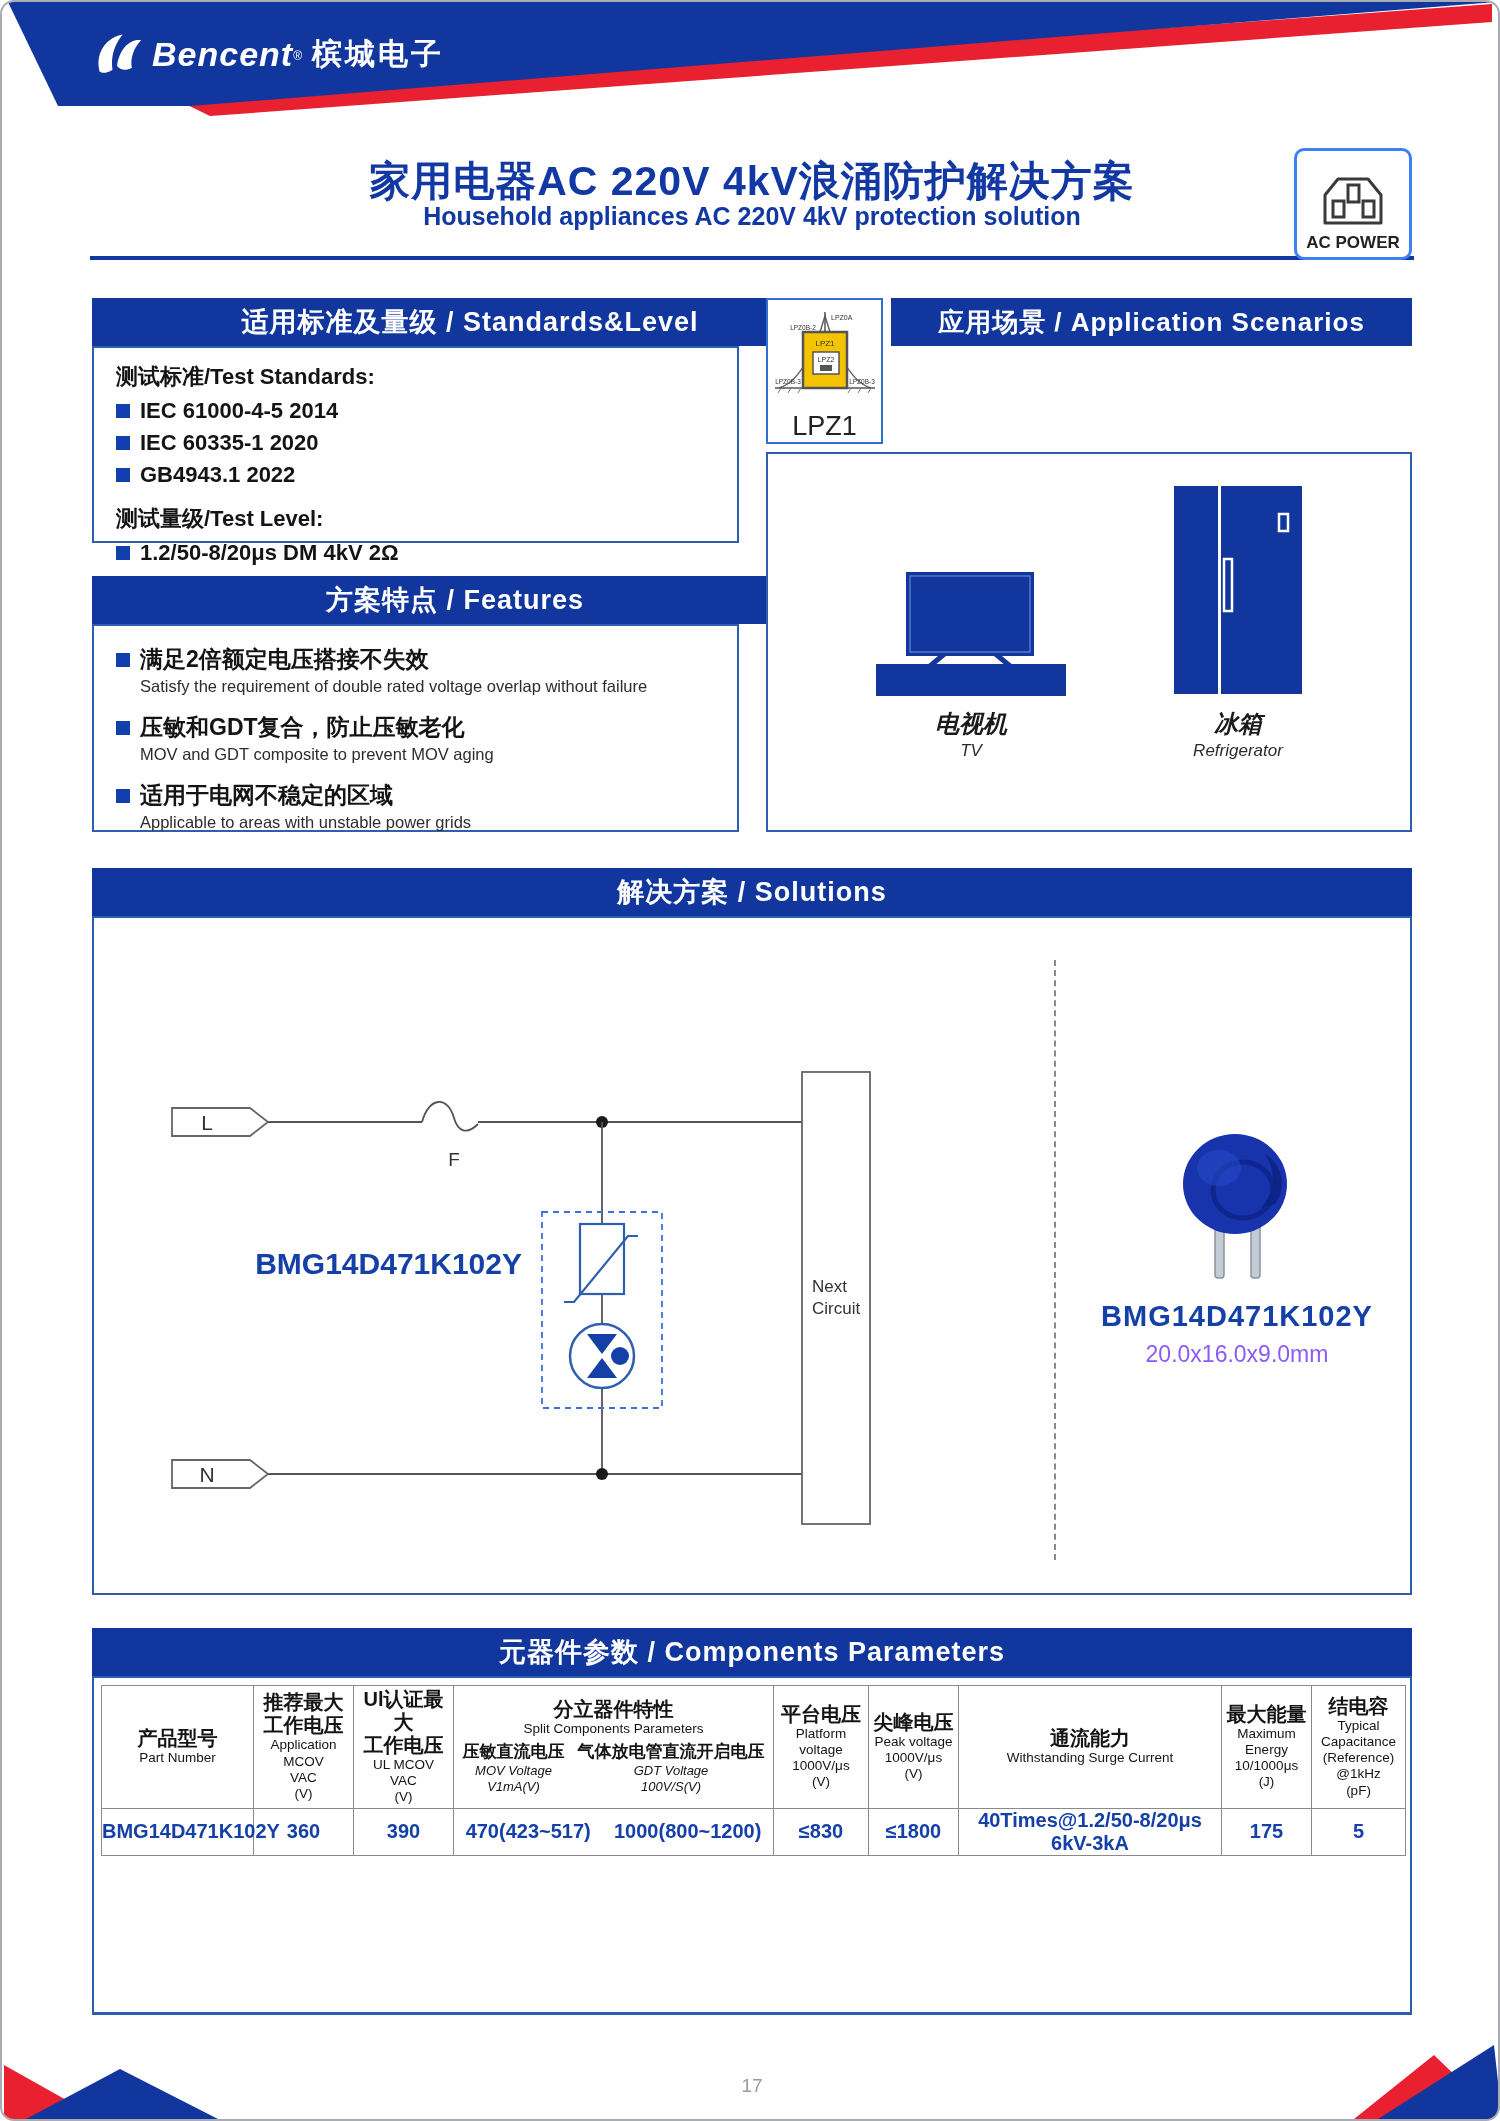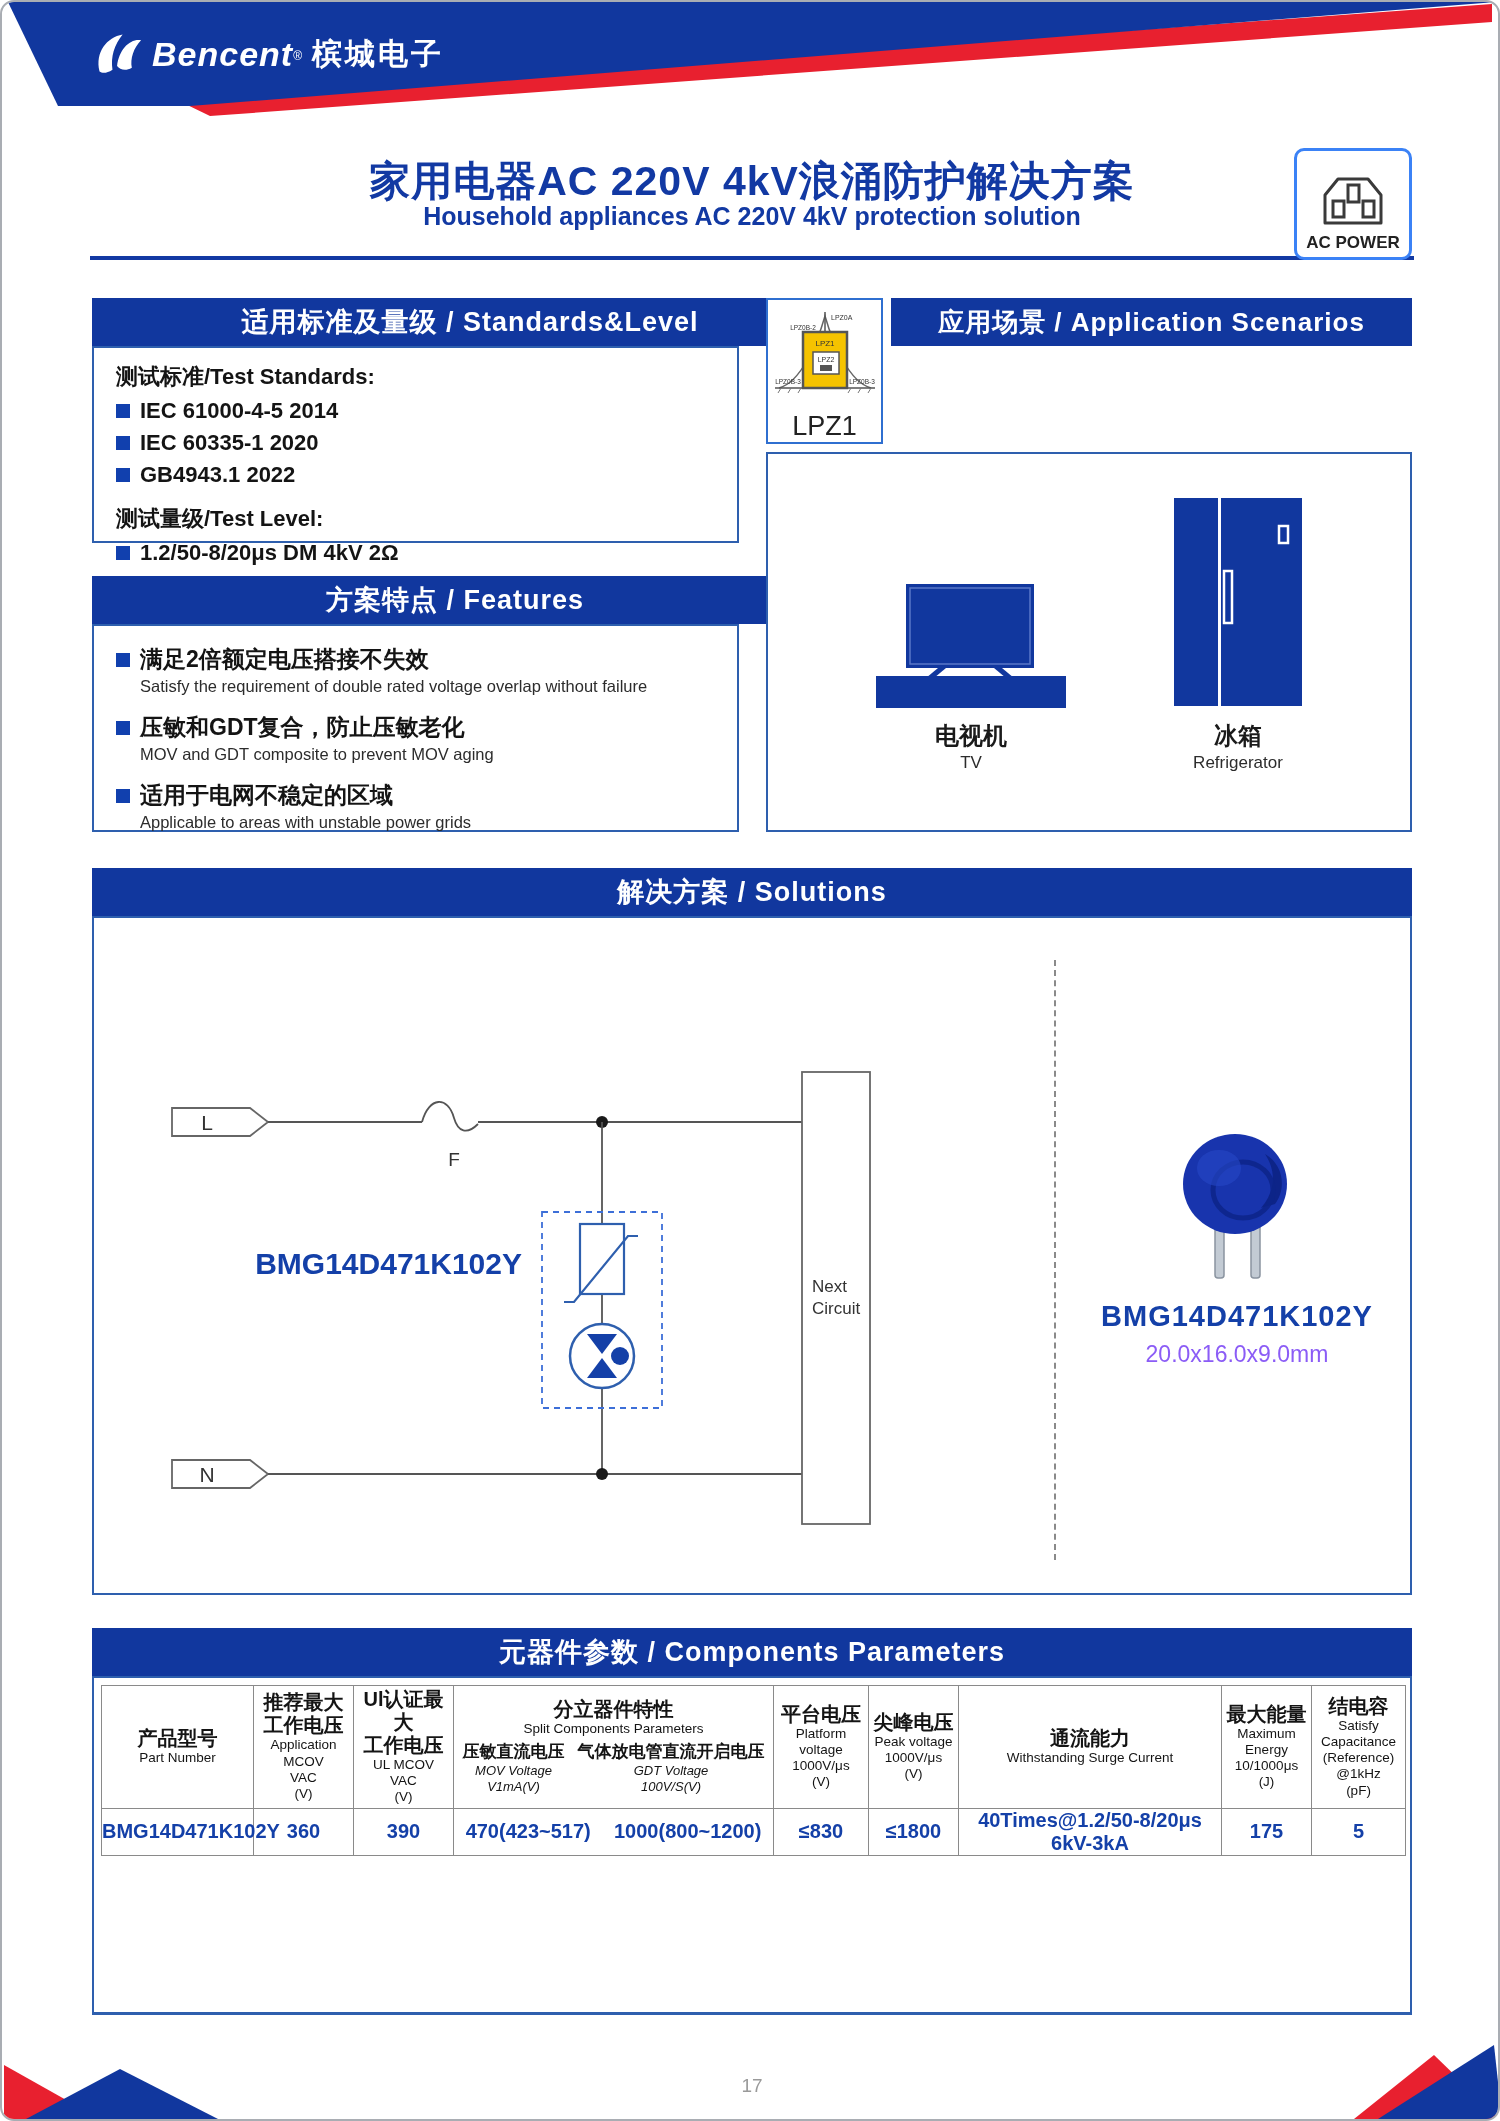--- a/index.html
+++ b/index.html
@@ -49,21 +49,21 @@
   .feat-cn { display:flex; align-items:center; gap:10px; font-size:23px; font-weight:bold; color:#141414; }
   .feat-en { margin-left:24px; font-size:16.5px; color:#2c2c2c; margin-top:2px; }
 
   
   .lpz-box { left:764px; top:296px; width:117px; height:146px; background:#fff;
     border:2px solid #2F6FD0; display:flex; flex-direction:column; align-items:center;
     justify-content:space-between; padding-top:4px; }
   .lpz-label { font-size:27px; color:#222; margin-top:0px; }
   .app-header { left:889px; top:296px; width:521px; font-size:26px; }
   .app-box { left:764px; top:450px; width:646px; height:380px; display:flex;
-    justify-content:center; gap:108px; align-items:flex-start; padding-top:36px; }
+    justify-content:center; gap:108px; align-items:flex-start; padding-top:24px;font-style:italic; }
   .appliance { display:flex; flex-direction:column; align-items:center; }
   .fig-slot { height:218px; display:flex; align-items:flex-end; }
   .app-cn { font-size:24px; font-weight:600; color:#1a1a1a; margin-top:12px; }
   .app-en { font-size:17px; color:#2c2c2c; margin-top:1px; }
 
   
   .sol-header { left:90px; top:866px; width:1320px; }
   .sol-box { left:90px; top:914px; width:1320px; height:679px; }
   .circuit-svg { left:100px; top:960px; width:860px; height:600px; }
   .dash-sep { left:1052px; top:958px; height:600px; width:0px; border-left:2px dashed #8a8a8a; }
@@ -346,21 +346,21 @@
           </th>
           <th>
             <div class="h-cn">最大能量</div>
             <div class="h-en">Maximum</div>
             <div class="h-en">Energy</div>
             <div class="h-en">10/1000μs</div>
             <div class="h-en">(J)</div>
           </th>
           <th>
             <div class="h-cn">结电容</div>
-            <div class="h-en">Satisfy</div>
+            <div class="h-en">Typical</div>
             <div class="h-en">Capacitance</div>
             <div class="h-en">(Reference)</div>
             <div class="h-en">@1kHz</div>
             <div class="h-en">(pF)</div>
           </th>
         </tr>
       </thead>
       <tbody>
         <tr>
           <td>BMG14D471K102Y</td>

